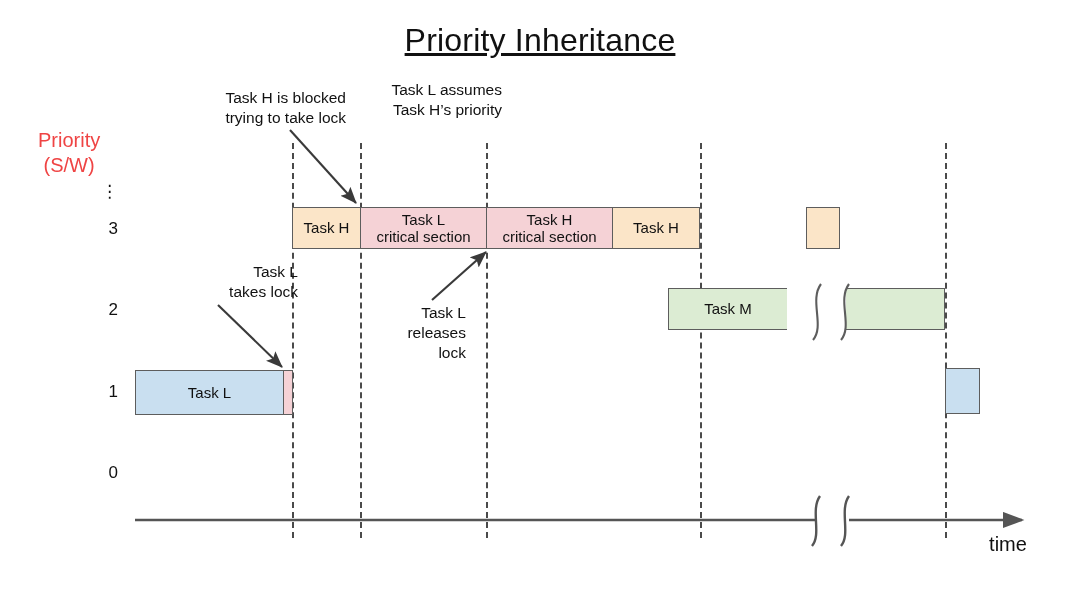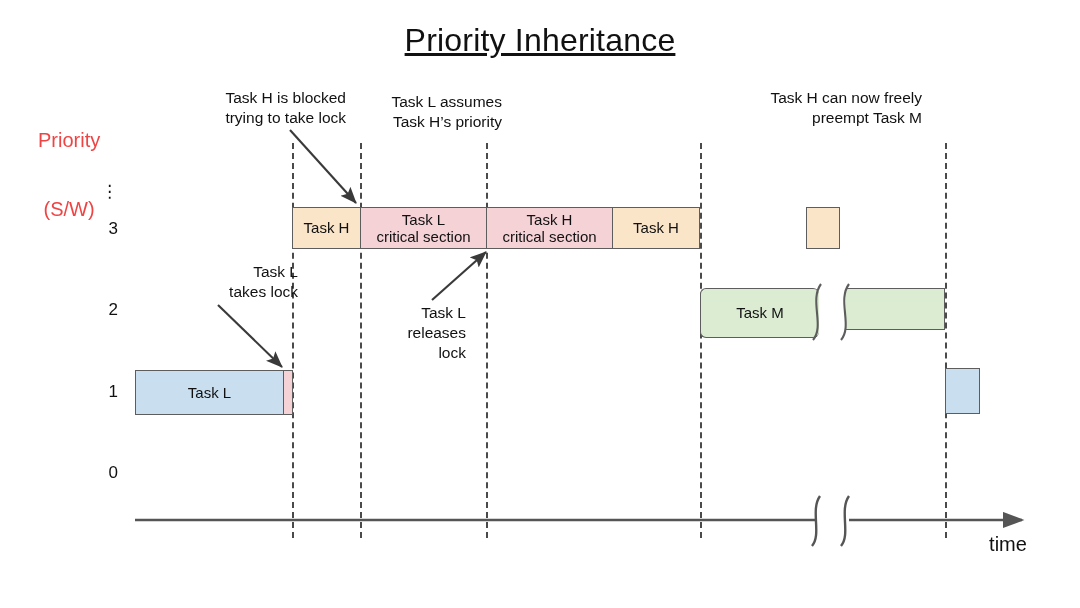--- a/index.html
+++ b/index.html
@@ -37,21 +37,21 @@
 </style>
 </head>
 <body>
 
 <div id="stage">
 
   <div class="title">Priority Inheritance</div>
 
   <div class="axis-label" style="left:38px;top:128px;">
     <div>Priority</div>
-    <div style="text-align:center;margin-top:44px;">(S/W)</div>
+    <div style="text-align:center;">(S/W)</div>
   </div>
   <div class="dots" style="left:88px;top:186px;">⋮</div>
   <div class="tick" style="left:88px;top:219px;">3</div>
   <div class="tick" style="left:88px;top:300px;">2</div>
   <div class="tick" style="left:88px;top:382px;">1</div>
   <div class="tick" style="left:88px;top:463px;">0</div>
 
   <div class="vline" style="left:292px;top:143px;height:395px;"></div>
   <div class="vline" style="left:360px;top:143px;height:395px;"></div>
   <div class="vline" style="left:486px;top:143px;height:395px;"></div>
@@ -67,37 +67,35 @@
   </div>
   <div class="bar noborderR" style="left:486px;top:207px;width:126px;height:42px;background:#f5d2d6;">
     <span style="white-space:pre-line;">Task H
 critical section</span>
   </div>
   <div class="bar" style="left:612px;top:207px;width:88px;height:42px;background:#fbe5c8;">
     <span>Task H</span>
   </div>
   <div class="bar" style="left:806px;top:207px;width:34px;height:42px;background:#fbe5c8;"></div>
 
-  <div class="bar noborderR" style="left:700px;top:288px;width:119px;height:50px;background:#dcecd3;border-radius:6px;">
+  <div class="bar noborderR" style="left:668px;top:288px;width:119px;height:42px;background:#dcecd3;">
     <span>Task M</span>
   </div>
   <div class="bar noborderL" style="left:846px;top:288px;width:99px;height:42px;background:#dcecd3;"></div>
 
   <div class="bar noborderR" style="left:135px;top:370px;width:148px;height:45px;background:#c9dff0;">
     <span>Task L</span>
   </div>
   <div class="bar" style="left:283px;top:370px;width:10px;height:45px;background:#f5d2d6;"></div>
   <div class="bar" style="left:945px;top:368px;width:35px;height:46px;background:#c9dff0;"></div>
 
   <div class="note" style="left:176px;top:88px;width:170px;white-space:pre-line;">Task H is blocked
 trying to take lock</div>
-  <div class="note" style="left:352px;top:92px;width:150px;white-space:pre-line;">Task L assumes
+  <div class="note" style="left:352px;top:80px;width:150px;white-space:pre-line;">Task L assumes
 Task H’s priority</div>
-  <div class="note" style="left:722px;top:88px;width:200px;white-space:pre-line;">Task H can now freely
-preempt Task M</div>
   <div class="note" style="left:168px;top:262px;width:130px;white-space:pre-line;">Task L
 takes lock</div>
   <div class="note" style="left:370px;top:303px;width:96px;white-space:pre-line;">Task L
 releases
 lock</div>
 
   <div class="note" style="left:978px;top:531px;width:60px;text-align:center;font-size:20px;">time</div>
 
   <svg class="overlay" viewBox="0 0 1080 608">
     <defs>

